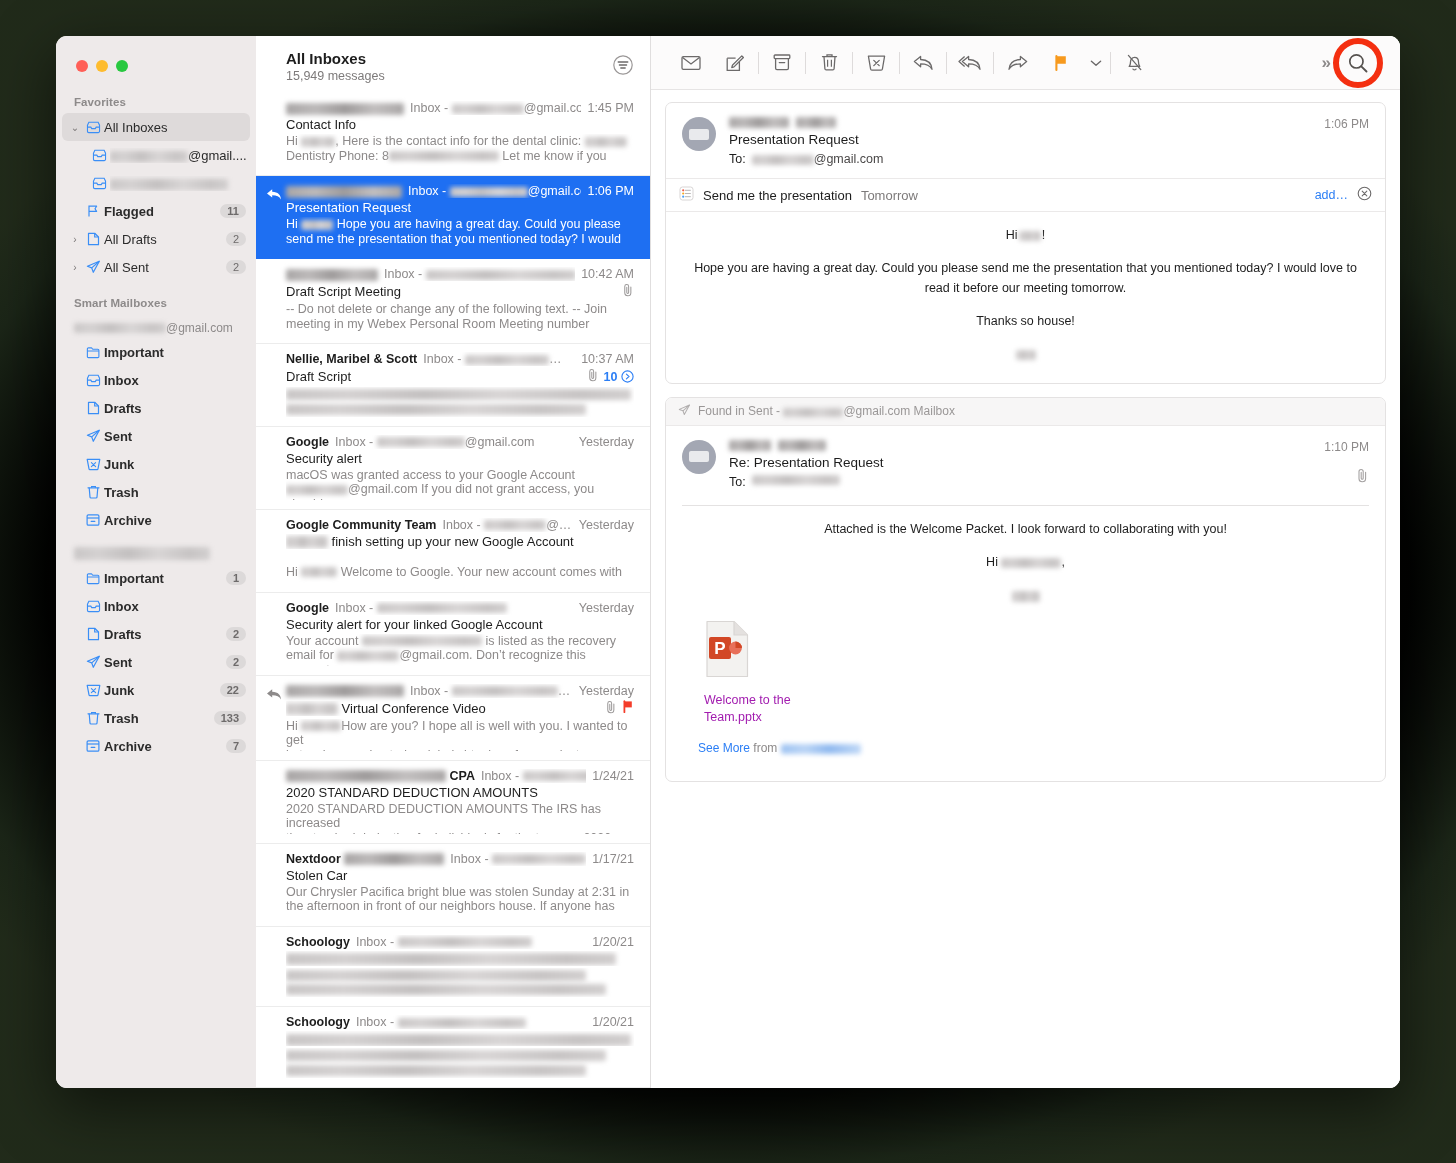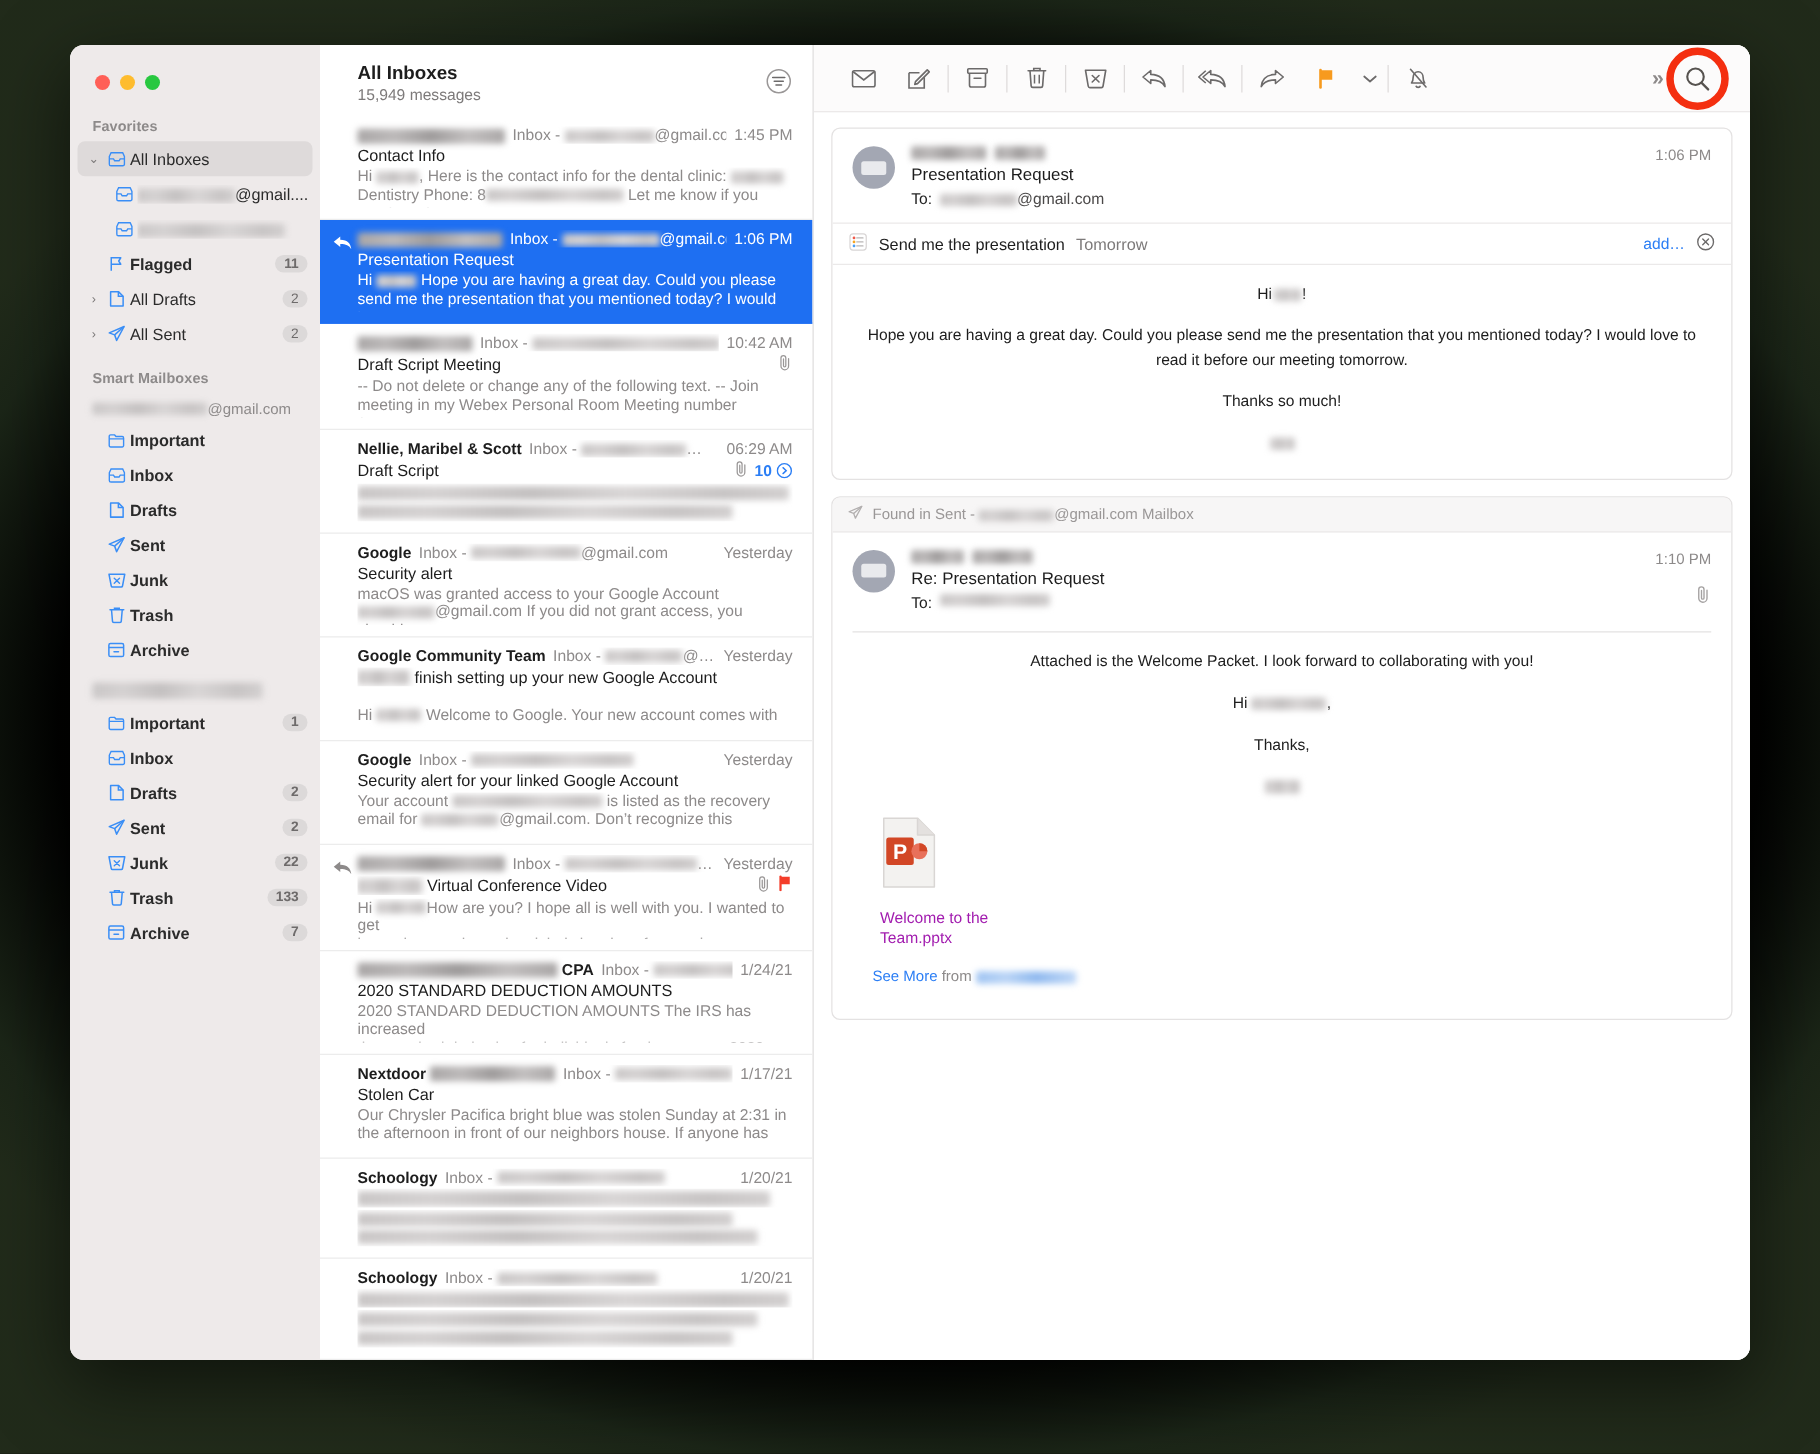--- a/index.html
+++ b/index.html
@@ -497,21 +497,21 @@
           </div>
           <div class="msg-preview">
             <div>-- Do not delete or change any of the following text. -- Join</div>
             <div>meeting in my Webex Personal Room Meeting number (access…</div>
           </div>
         </div>
         <div class="msg">
           <div class="msg-line1">
             <span class="msg-sender">Nellie, Maribel &amp; Scott</span>
             <span class="msg-mailbox">Inbox - <span class="blurred " style="width:84px;height:10px;"></span>…</span>
-            <span class="msg-date">06:29 AM</span>
+            <span class="msg-date">10:37 AM</span>
           </div>
           <div class="msg-subject">
             <span class="subj-txt">Draft Script</span>
             <span class="clip"><svg width="12" height="14" viewBox="0 0 13 15">
                 <path d="M9.6 4.2v6.3a3.3 3.3 0 0 1-6.6 0V3.6a2.1 2.1 0 0 1 4.2 0v6.7a1 1 0 0 1-2 0V4.4" fill="none" stroke="currentColor" stroke-width="1.1" stroke-linecap="round"></path>
               </svg></span>
             <span class="thread-count">10 <svg width="13" height="13" viewBox="0 0 13 13" style="vertical-align:-2px">
                 <circle cx="6.5" cy="6.5" r="5.6" fill="none" stroke="#2b7ef5" stroke-width="1.1"></circle>
                 <path d="M5.4 4.1l2.6 2.4-2.6 2.4" fill="none" stroke="#2b7ef5" stroke-width="1.1" stroke-linecap="round"></path>
               </svg></span>
@@ -778,21 +778,21 @@
             <svg width="15" height="15" viewBox="0 0 15 15">
                 <circle cx="7.5" cy="7.5" r="6.3" fill="none" stroke="#6c6a6a" stroke-width="1.1"></circle>
                 <path d="M5.2 5.2l4.6 4.6M9.8 5.2l-4.6 4.6" stroke="#6c6a6a" stroke-width="1.1" stroke-linecap="round"></path>
               </svg>
           </span>
         </div>
 
         <div class="body-text">
           <p><span>Hi</span><span class="blurred" style="width:22px;height:10px;margin:0 1px;"></span><span>!</span></p>
           <p>Hope you are having a great day. Could you please send me the presentation that you mentioned today? I would love to read it before our meeting tomorrow.</p>
-          <p>Thanks so much!</p>
+          <p>Thanks so house!</p>
           <p><span class="blurred" style="width:20px;height:10px;"></span></p>
         </div>
       </div>
 
       <div class="card">
         <div class="found-bar">
           <span>
             <svg width="13" height="12" viewBox="0 0 15 14">
                 <path d="M13.3 1.2L1.4 6.3l4.3 1.6 1.6 4.4z" fill="none" stroke="#b2afaf" stroke-width="1.2" stroke-linejoin="round"></path>
                 <path d="M5.7 7.9l7.6-6.7" fill="none" stroke="#b2afaf" stroke-width="1.2"></path>
@@ -824,21 +824,20 @@
                 </svg>
             </div>
           </div>
         </div>
 
         <div class="divider"></div>
 
         <div class="body-text">
           <p>Attached is the Welcome Packet. I look forward to collaborating with you!</p>
           <p><span>Hi </span><span class="blurred" style="width:60px;height:10px;"></span><span>,</span></p>
-          <p>Thanks,</p>
           <p><span class="blurred" style="width:28px;height:11px;"></span></p>
 
           <div class="attach">
             <div>
               <svg width="46" height="58" viewBox="0 0 46 58">
                 <path d="M3 1.5h27L43.5 15v41.5H3z" fill="#f3f2f0" stroke="#d9d6d4" stroke-width="1.2" stroke-linejoin="round"></path>
                 <path d="M30 1.5V15h13.5" fill="#e4e1df" stroke="#d9d6d4" stroke-width="1.2" stroke-linejoin="round"></path>
                 <rect x="5" y="17" width="22" height="22" rx="2" fill="#d24726"></rect>
                 <text x="16" y="34" font-family="Liberation Sans, sans-serif" font-size="17" font-weight="700" fill="#ffffff" text-anchor="middle">P</text>
                 <circle cx="31.5" cy="28" r="6.4" fill="#e8705a"></circle>

